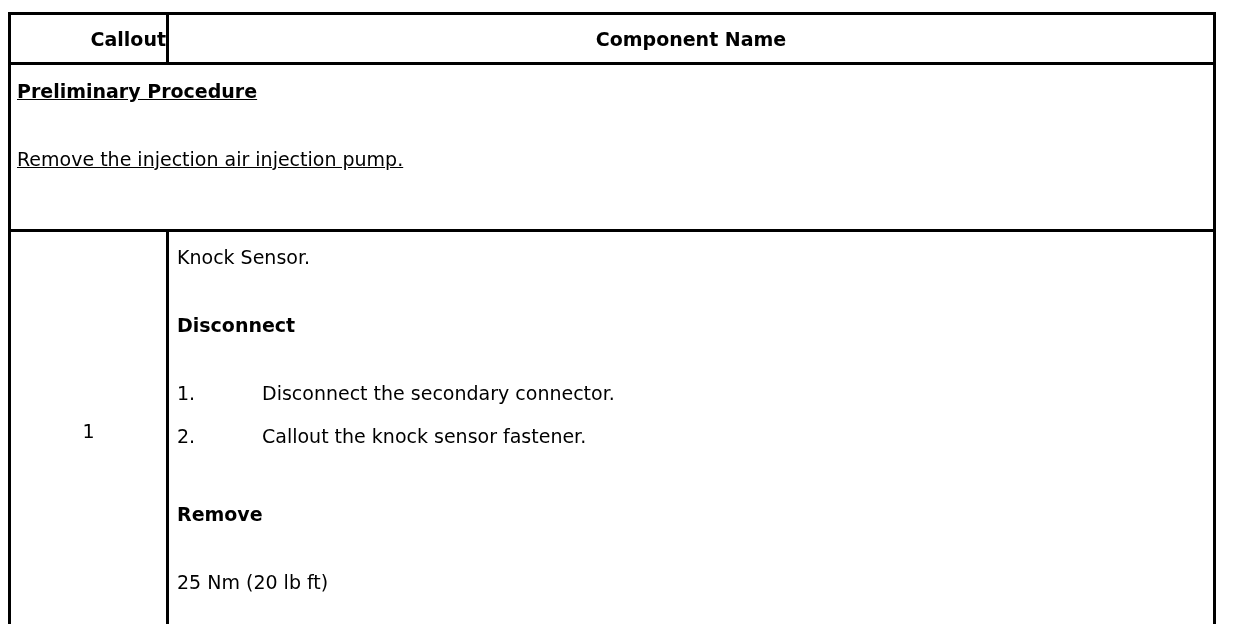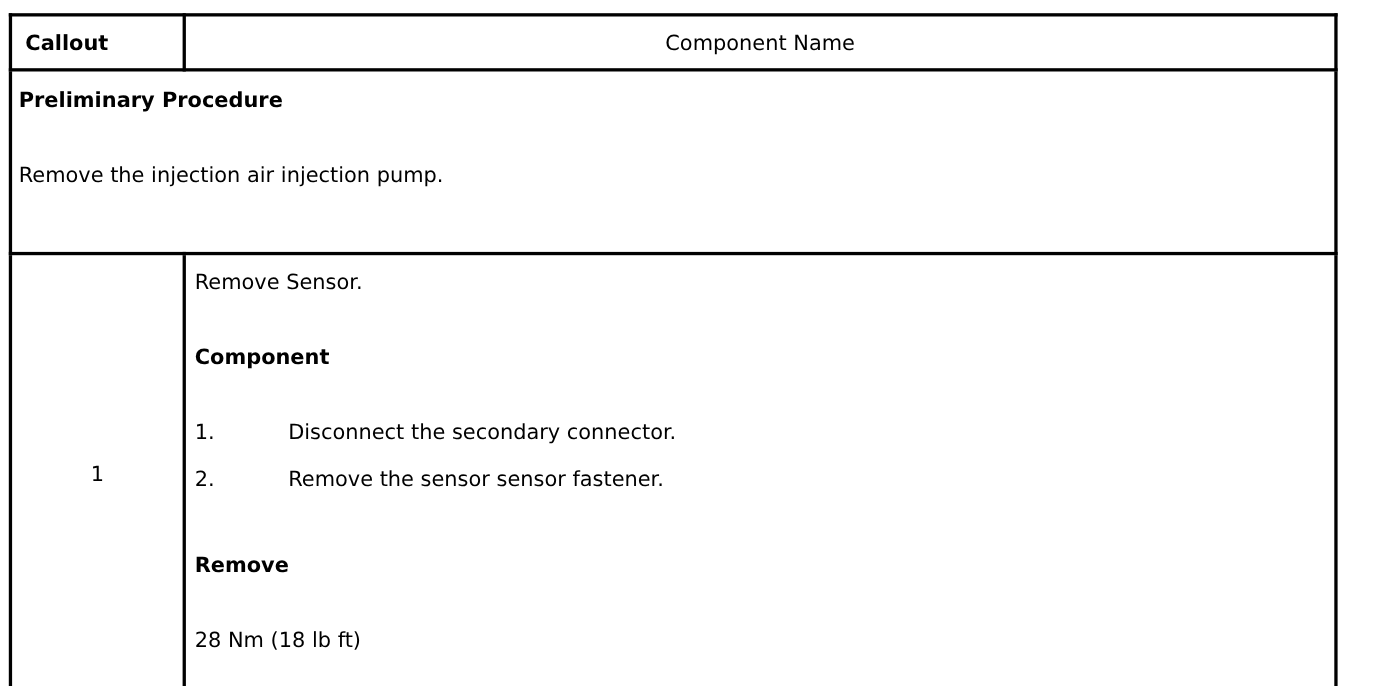--- a/index.html
+++ b/index.html
@@ -27,34 +27,35 @@
     border: 3px solid #000000;
   }
   th, td {
     font-size: 19px;
     line-height: 26px;
     vertical-align: top;
   }
   th.callout-header {
     width: 143px;
     height: 47px;
-    text-align: left;
+    text-align: right;
     vertical-align: middle;
     padding: 0 0 0 12px;
     font-weight: bold;
   }
   th.component-header {
     text-align: center;
     vertical-align: middle;
-    font-weight: normal;
+    font-weight: bold;
     padding: 0;
   }
   td.preliminary-cell {
     height: 151px;
     padding: 13px 8px 0 6px;
+    text-decoration: underline;
   }
   td.callout-cell {
     text-align: center;
     vertical-align: middle;
     font-weight: normal;
   }
   td.content-cell {
     height: 385px;
     padding: 12px 8px 0 8px;
   }
@@ -92,31 +93,31 @@
     </tr>
     <tr>
       <td class="preliminary-cell" colspan="2">
         <p class="block bold">Preliminary Procedure</p>
         <p class="block last">Remove the injection air injection pump.</p>
       </td>
     </tr>
     <tr>
       <td class="callout-cell">1</td>
       <td class="content-cell">
-        <p class="block">Remove Sensor.</p>
-        <p class="block bold">Component</p>
+        <p class="block">Knock Sensor.</p>
+        <p class="block bold">Disconnect</p>
         <div class="steps">
           <div class="step">
             <span class="step-num">1.</span>
             <span>Disconnect the secondary connector.</span>
           </div>
           <div class="step">
             <span class="step-num">2.</span>
-            <span>Remove the sensor sensor fastener.</span>
+            <span>Callout the knock sensor fastener.</span>
           </div>
         </div>
         <p class="block bold">Remove</p>
-        <p class="block last">28 Nm (18 lb ft)</p>
+        <p class="block last">25 Nm (20 lb ft)</p>
       </td>
     </tr>
   </tbody>
     </table>
 </div>
 
 </body></html>

